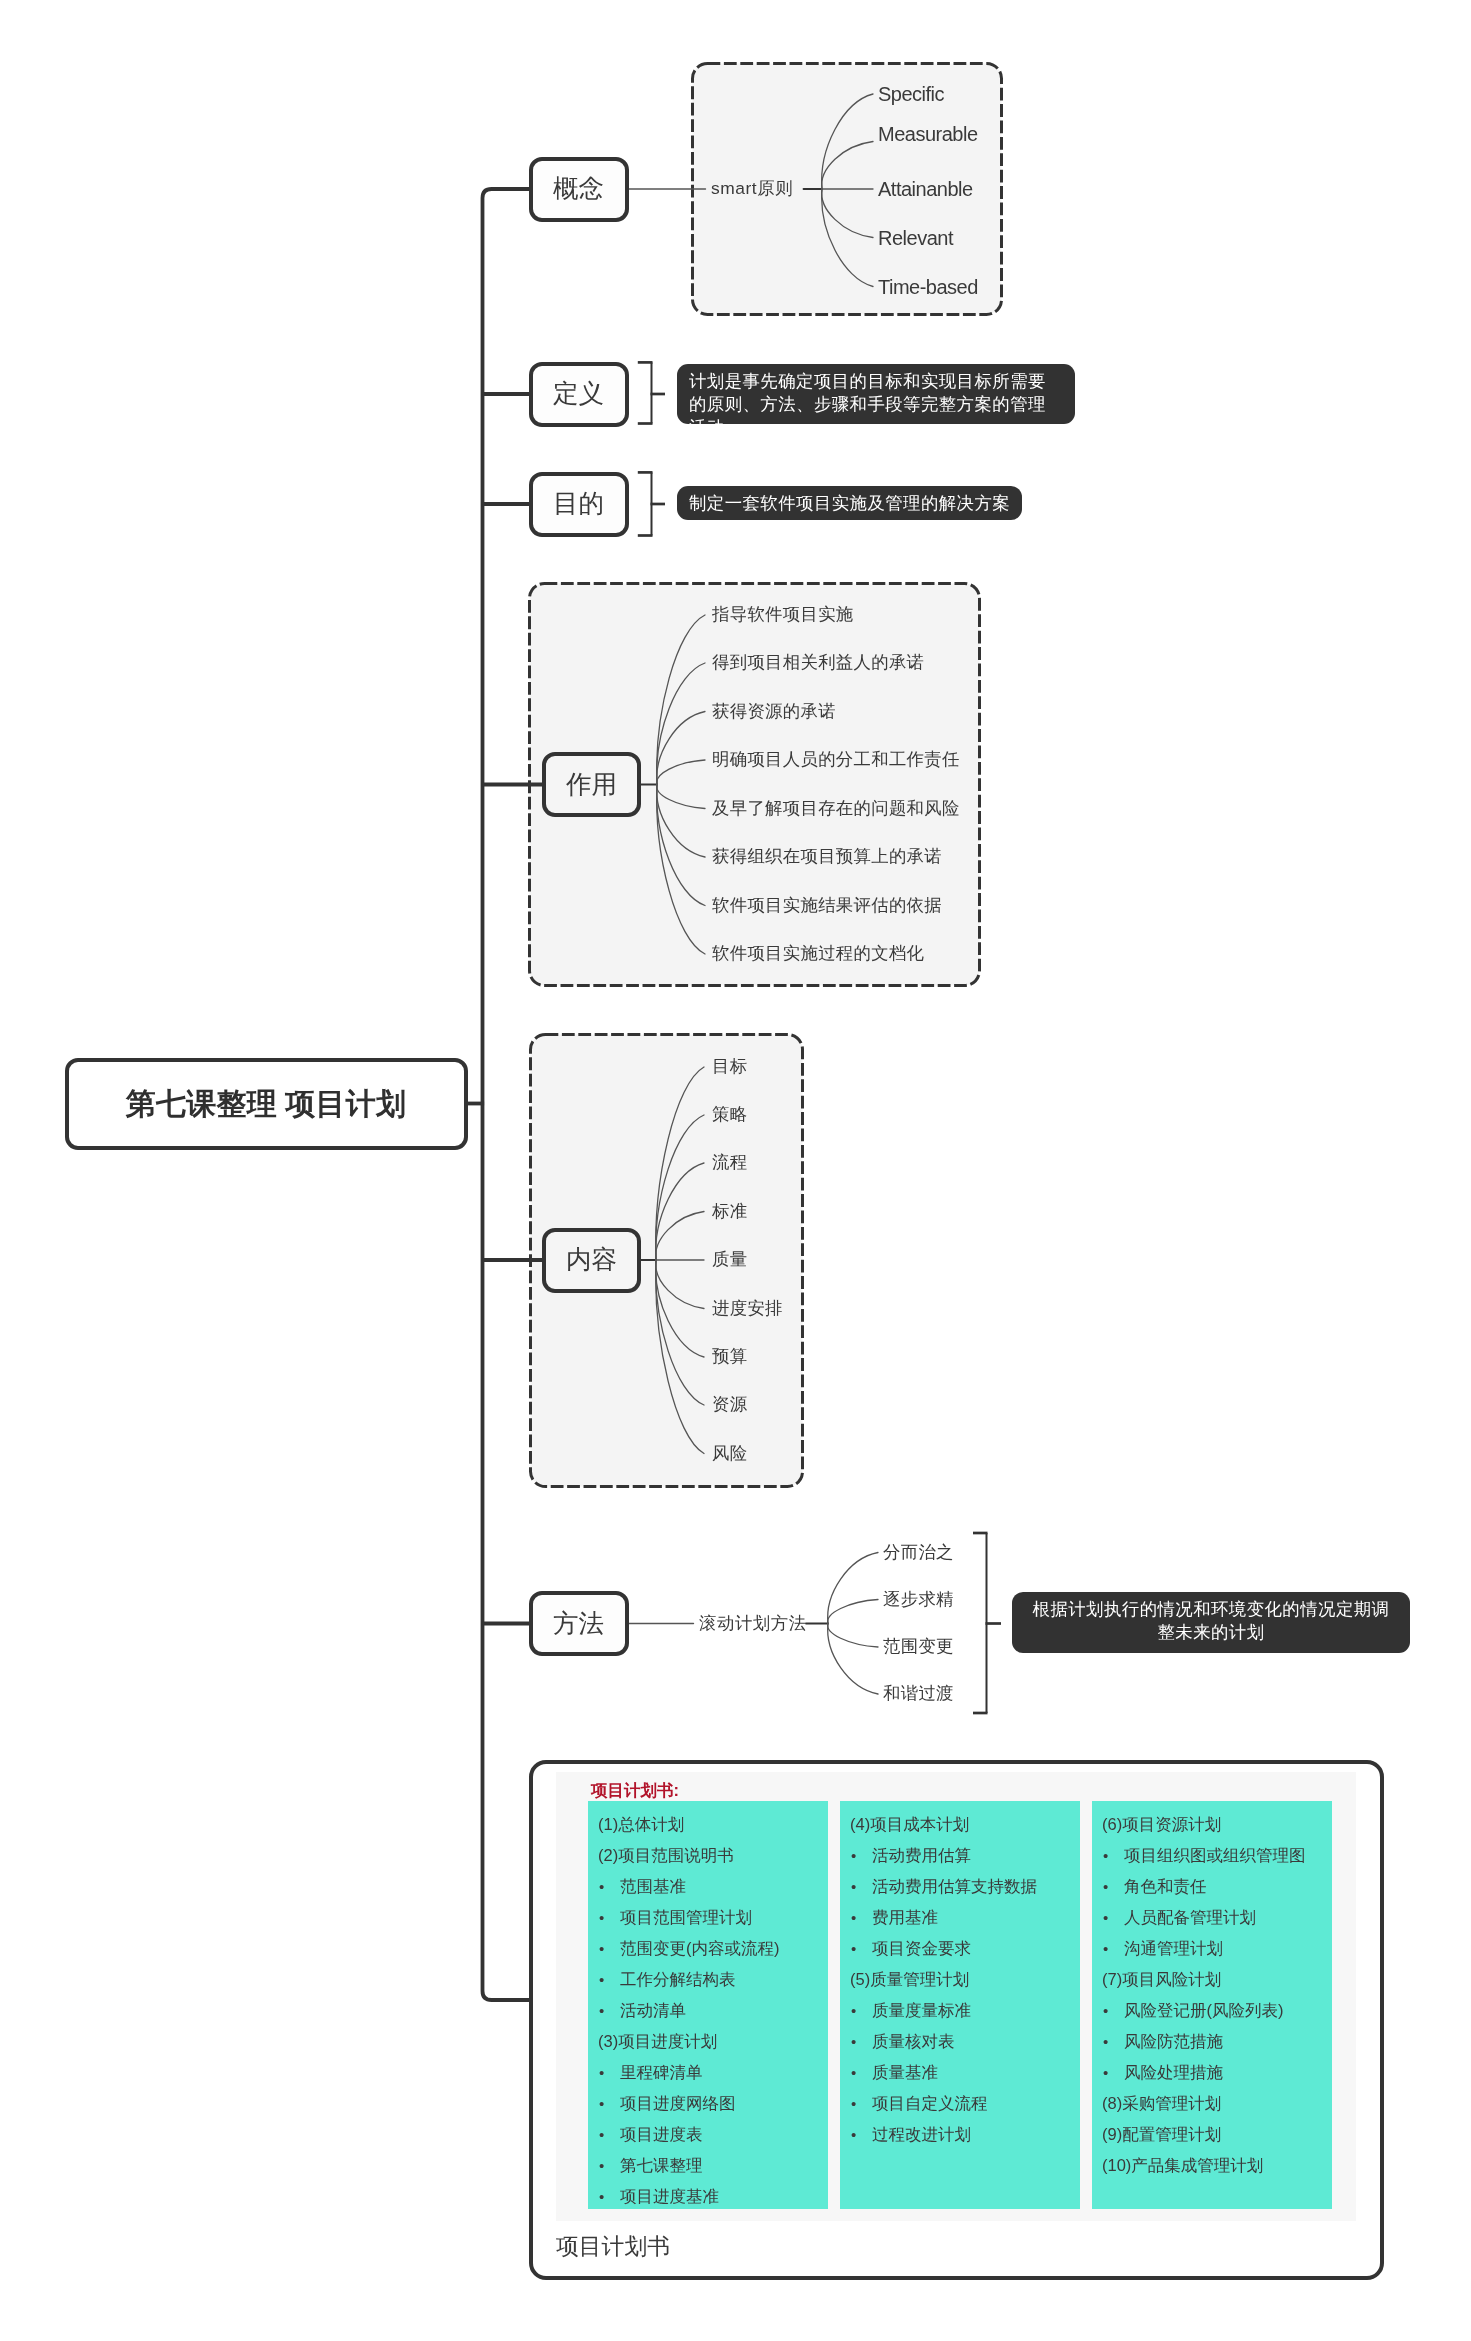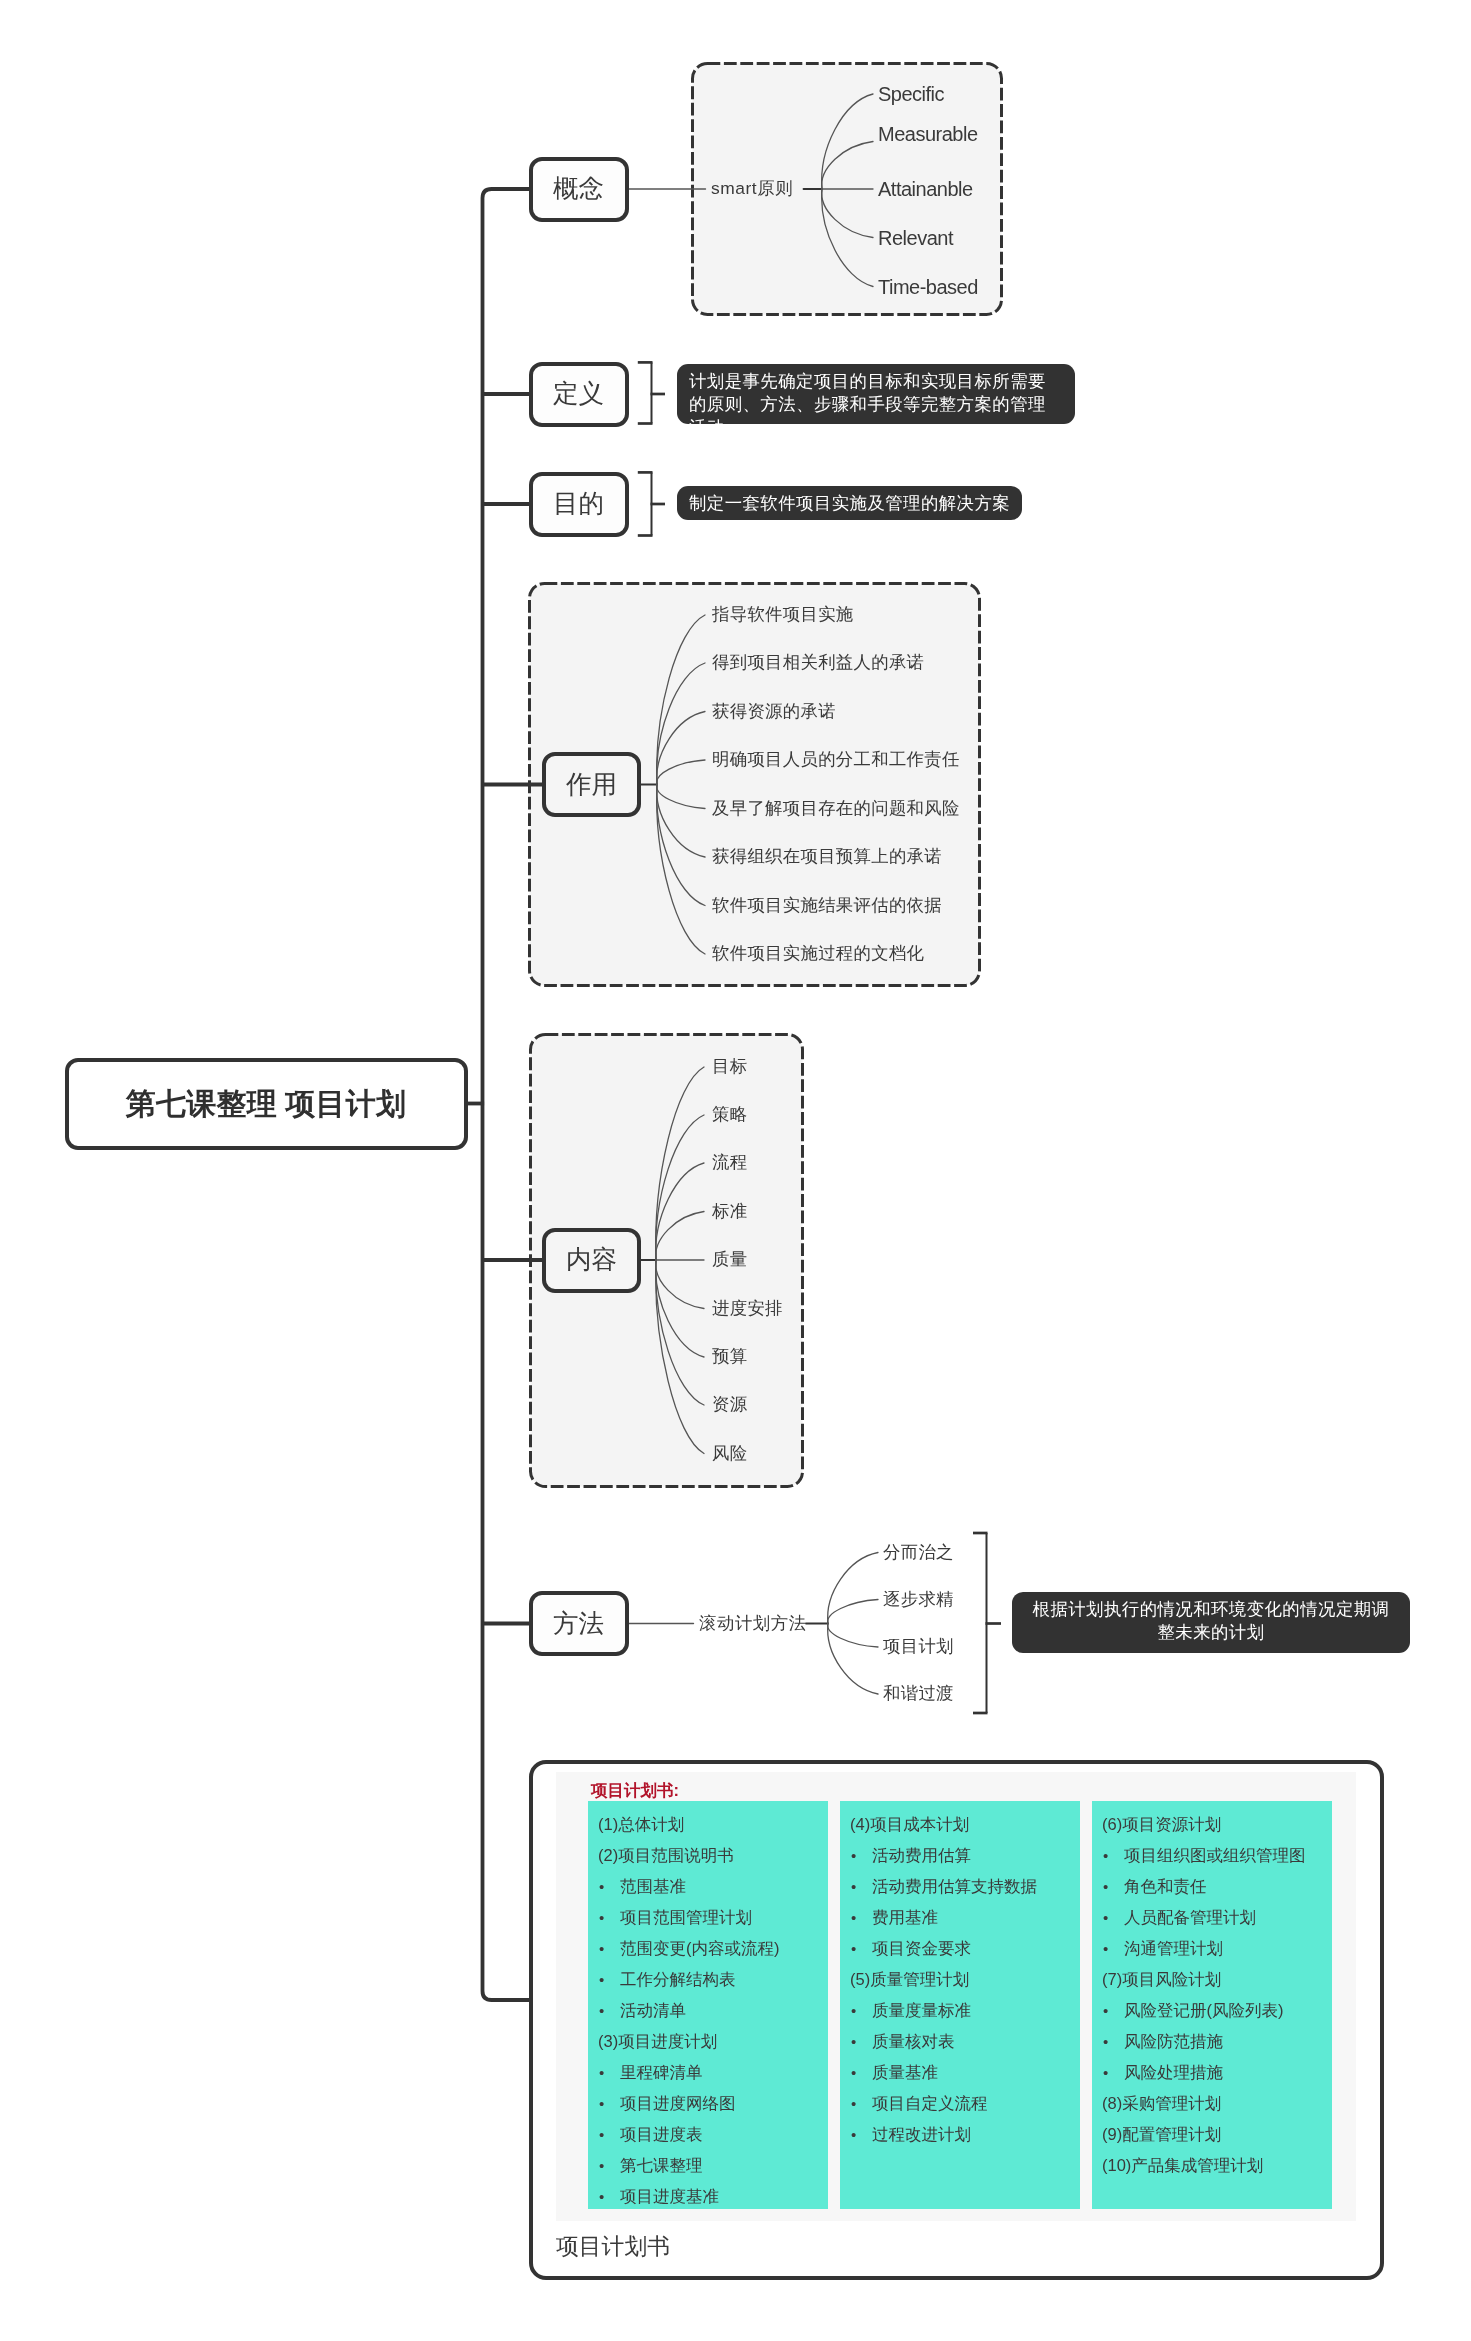--- a/index.html
+++ b/index.html
@@ -145,21 +145,21 @@
 <div class="abs leaf" style="left:712px;top:1163.0px;">流程</div>
 <div class="abs leaf" style="left:712px;top:1211.5px;">标准</div>
 <div class="abs leaf" style="left:712px;top:1260.0px;">质量</div>
 <div class="abs leaf" style="left:712px;top:1308.5px;">进度安排</div>
 <div class="abs leaf" style="left:712px;top:1357.0px;">预算</div>
 <div class="abs leaf" style="left:712px;top:1405.0px;">资源</div>
 <div class="abs leaf" style="left:712px;top:1453.5px;">风险</div>
 <div class="abs sublabel" style="left:699px;top:1623.5px;">滚动计划方法</div>
 <div class="abs leaf" style="left:883px;top:1552.5px;">分而治之</div>
 <div class="abs leaf" style="left:883px;top:1599.5px;">逐步求精</div>
-<div class="abs leaf" style="left:883px;top:1647.0px;">项目计划</div>
+<div class="abs leaf" style="left:883px;top:1647.0px;">范围变更</div>
 <div class="abs leaf" style="left:883px;top:1694.0px;">和谐过渡</div>
 <div class="abs note center" style="left:1012px;top:1592px;width:398px;height:61px;"><span>根据计划执行的情况和环境变化的情况定期调整未来的计划</span></div>
 <div class="abs panel">
   <div class="panel-inner"></div>
   <div class="panel-title">项目计划书:</div>
   <div class="panel-cols">
     <div class="pcol c1">
       <div class="pitem h">(1)总体计划</div>
       <div class="pitem h">(2)项目范围说明书</div>
       <div class="pitem b"><span class="bullet">•</span><span>范围基准</span></div>

